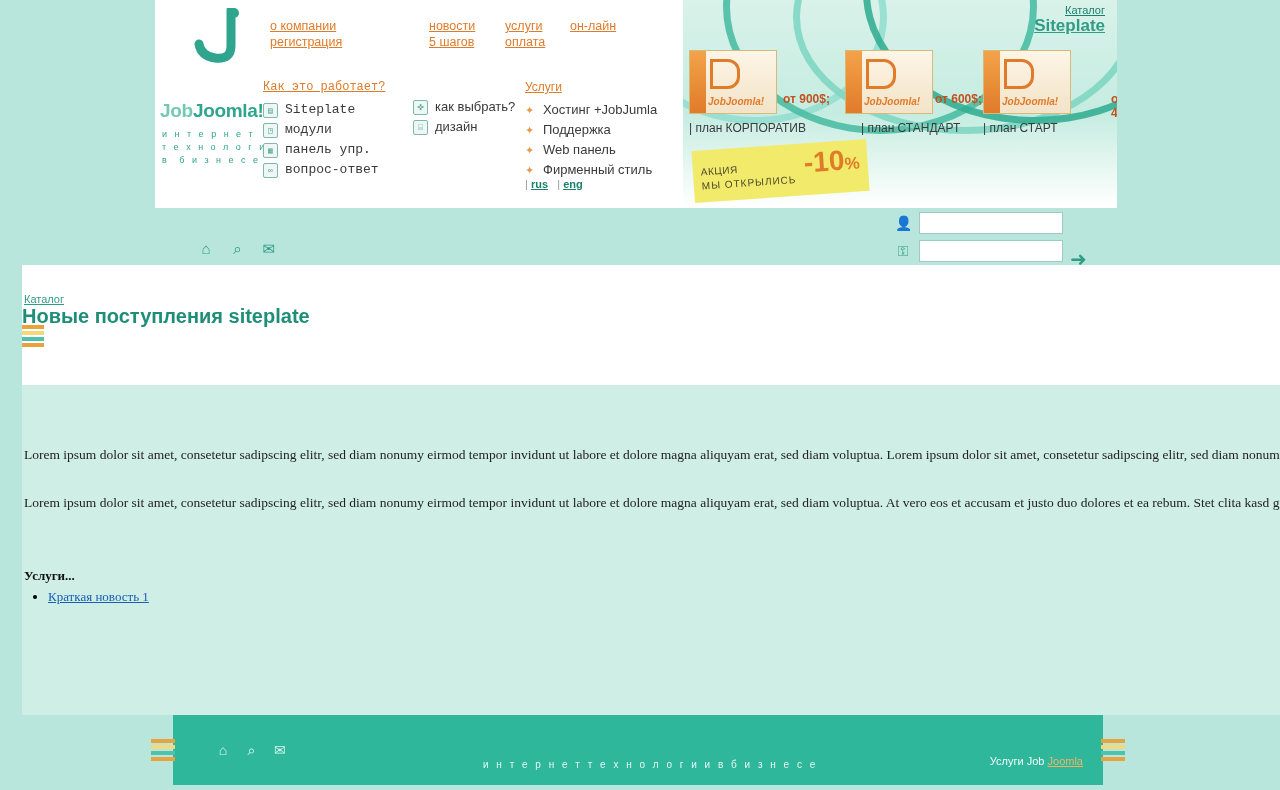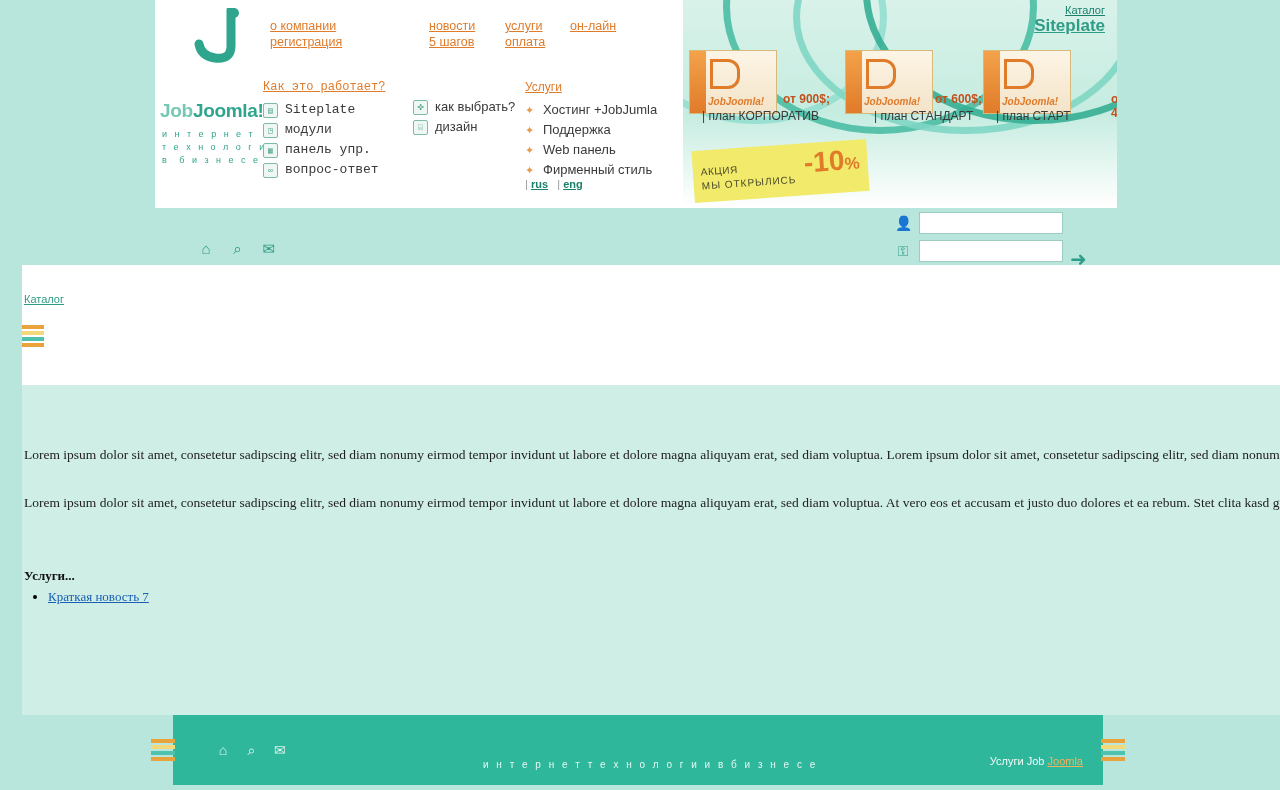--- a/index.html
+++ b/index.html
@@ -230,25 +230,24 @@
     font-size: 12px;
     font-weight: bold;
     color: #c2511d;
     z-index: 4;
   }
   .p1 { left: 100px; }
   .p2 { left: 252px; }
   .p3 { left: 398px; margin-left: 30px; }
   .plan {
     position: absolute;
-    top: 109px;
+    top: 121px;
     font-size: 12px;
     color: #3a3a3a;
     z-index: 4;
-    margin-left: 13px;
   }
   .pl1 { left: 6px; }
   .pl2 { left: 178px; }
   .pl3 { left: 300px; }
 
   .promo {
     position: absolute;
     left: 10px;
     top: 145px;
     width: 175px;
@@ -633,29 +632,30 @@
   <div class="content">
     <div class="ribbon">
       <i class="r1"></i>
         <i class="r2"></i>
         <i class="r3"></i>
         <i class="r1"></i>
     </div>
     <div class="crumb">
       <a>Каталог</a>
     </div>
+    <div class="page-title">Новые поступления siteplate</div>
   </div>
 
   <div class="body-area">
     <div class="para para1">Lorem ipsum dolor sit amet, consetetur sadipscing elitr, sed diam nonumy eirmod tempor invidunt ut labore et dolore magna aliquyam erat, sed diam voluptua. Lorem ipsum dolor sit amet, consetetur sadipscing elitr, sed diam nonumy eirmod tempor invidunt ut l</div>
     <div class="para para2">Lorem ipsum dolor sit amet, consetetur sadipscing elitr, sed diam nonumy eirmod tempor invidunt ut labore et dolore magna aliquyam erat, sed diam voluptua. At vero eos et accusam et justo duo dolores et ea rebum. Stet clita kasd gubergren, no sea takimata sanc</div>
     <div class="more">Услуги...</div>
     <ul class="newslist">
       <li>
-        <a>Краткая новость 7</a>
+        <a>Краткая новость 1</a>
       </li>
     </ul>
   </div>
 
   <div class="footer">
     <div class="foot-rib-l">
       <i class="r1"></i>
         <i class="r2"></i>
         <i class="r3"></i>
         <i class="r1"></i>

